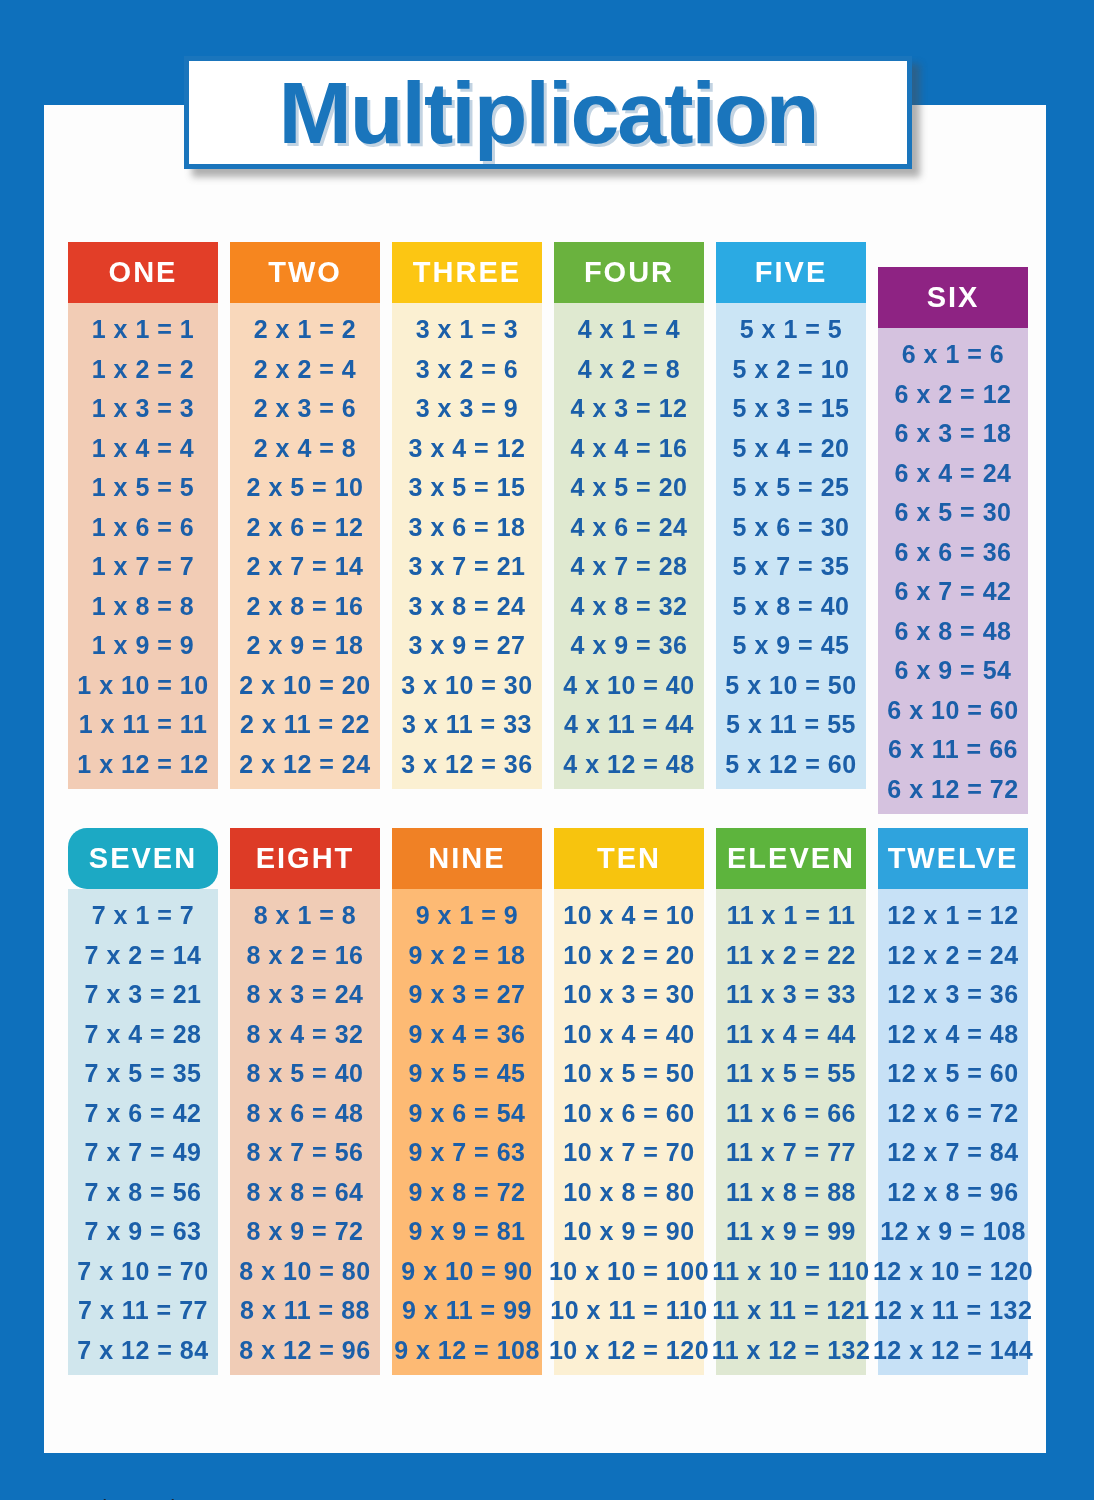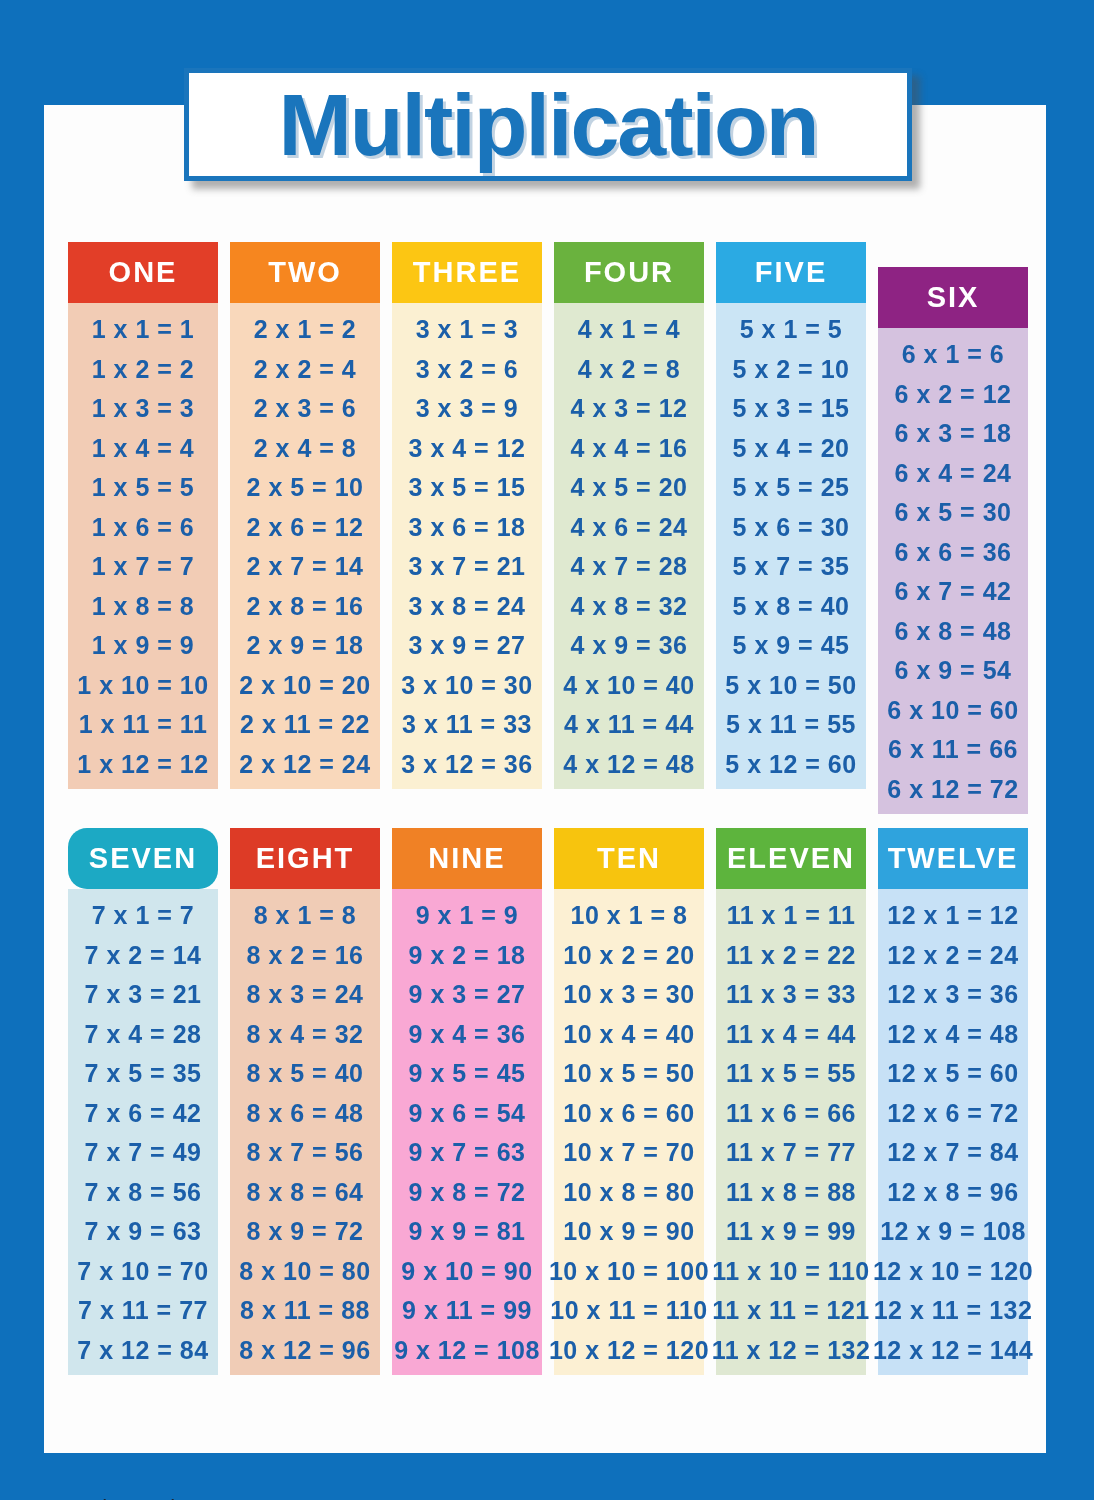--- a/index.html
+++ b/index.html
@@ -17,21 +17,21 @@
     overflow:hidden;
   }
   .sheet{
     position:absolute;
     left:44px;top:105px;
     width:1002px;height:1348px;
     background:#fdfdfd;
   }
   .title-box{
     position:absolute;
-    left:184px;top:68px;
+    left:184px;top:56px;
     width:728px;height:113px;
     box-sizing:border-box;
     background:#ffffff;
     border:5px solid var(--title-blue);
     box-shadow:8px 8px 7px rgba(80,80,80,0.45);
     display:flex;align-items:center;justify-content:center;
     z-index:2;
   }
   .title-box h1{
     margin:0;
@@ -236,39 +236,39 @@
           <div class="fact">8 x 7 = 56</div>
           <div class="fact">8 x 8 = 64</div>
           <div class="fact">8 x 9 = 72</div>
           <div class="fact">8 x 10 = 80</div>
           <div class="fact">8 x 11 = 88</div>
           <div class="fact">8 x 12 = 96</div>
         </div>
   </div>
       <div class="col">
     <div class="col-header" style="background: rgb(240, 129, 37);">NINE</div>
-    <div class="col-body" style="background: #f9a8d4;">
+    <div class="col-body" style="background: #fdba74;">
           <div class="fact">9 x 1 = 9</div>
           <div class="fact">9 x 2 = 18</div>
           <div class="fact">9 x 3 = 27</div>
           <div class="fact">9 x 4 = 36</div>
           <div class="fact">9 x 5 = 45</div>
           <div class="fact">9 x 6 = 54</div>
           <div class="fact">9 x 7 = 63</div>
           <div class="fact">9 x 8 = 72</div>
           <div class="fact">9 x 9 = 81</div>
           <div class="fact">9 x 10 = 90</div>
           <div class="fact">9 x 11 = 99</div>
           <div class="fact">9 x 12 = 108</div>
         </div>
   </div>
       <div class="col">
     <div class="col-header" style="background: rgb(247, 196, 14);">TEN</div>
     <div class="col-body" style="background: rgb(252, 240, 211);">
-          <div class="fact">10 x 1 = 8</div>
+          <div class="fact">10 x 4 = 10</div>
           <div class="fact">10 x 2 = 20</div>
           <div class="fact">10 x 3 = 30</div>
           <div class="fact">10 x 4 = 40</div>
           <div class="fact">10 x 5 = 50</div>
           <div class="fact">10 x 6 = 60</div>
           <div class="fact">10 x 7 = 70</div>
           <div class="fact">10 x 8 = 80</div>
           <div class="fact">10 x 9 = 90</div>
           <div class="fact">10 x 10 = 100</div>
           <div class="fact">10 x 11 = 110</div>

